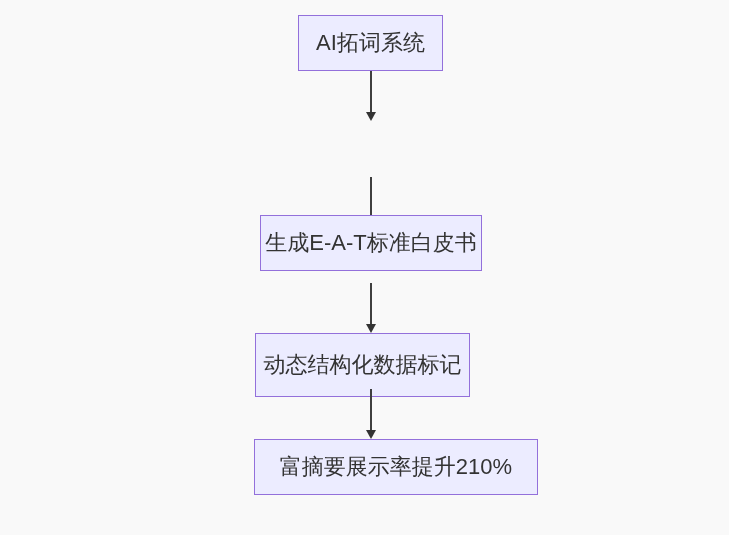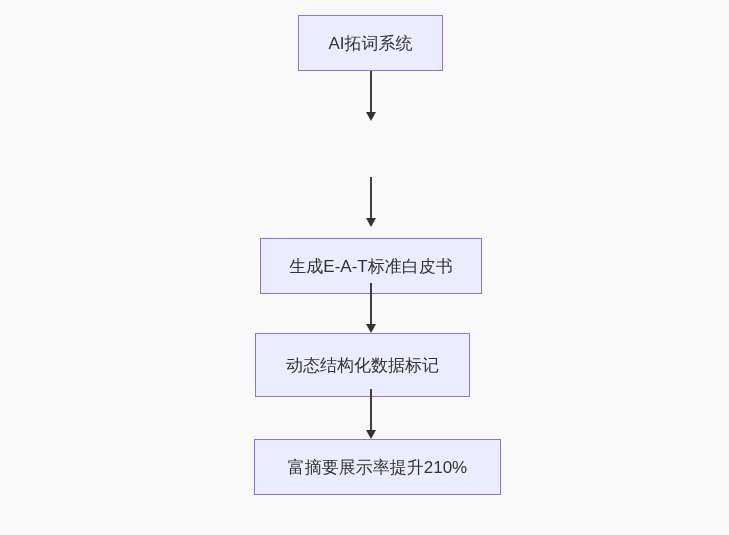--- a/index.html
+++ b/index.html
@@ -13,32 +13,32 @@
     background: #F9F9F9;
     font-family: "Liberation Sans", sans-serif;
     overflow: hidden;
   }
   .node {
     position: absolute;
     box-sizing: border-box;
     background: #ECECFF;
     border: 1px solid #9370DB;
     color: #333333;
-    font-size: 17px;
+    font-size: 22px;
     display: flex;
     align-items: center;
     justify-content: center;
     text-align: center;
     white-space: nowrap;
   }
   #node-1 { left: 298px; top: 15px;  width: 145px; height: 56px; }
   #node-2 { left: 275px; top: 121px; width: 192px; height: 56px; }
-  #node-3 { left: 260px; top: 238px; width: 222px; height: 56px; }
+  #node-3 { left: 260px; top: 215px; width: 222px; height: 56px; }
   #node-4 { left: 255px; top: 333px; width: 215px; height: 64px; }
-  #node-5 { left: 254px; top: 439px; width: 247px; height: 56px; }
+  #node-5 { left: 254px; top: 439px; width: 284px; height: 56px; }
 
   .arrow {
     position: absolute;
     left: 366px;
     width: 10px;
   }
   #arrow-1 { top: 71px;  height: 50px; }
   #arrow-2 { top: 177px; height: 50px; }
   #arrow-3 { top: 283px; height: 50px; }
   #arrow-4 { top: 389px; height: 50px; }

